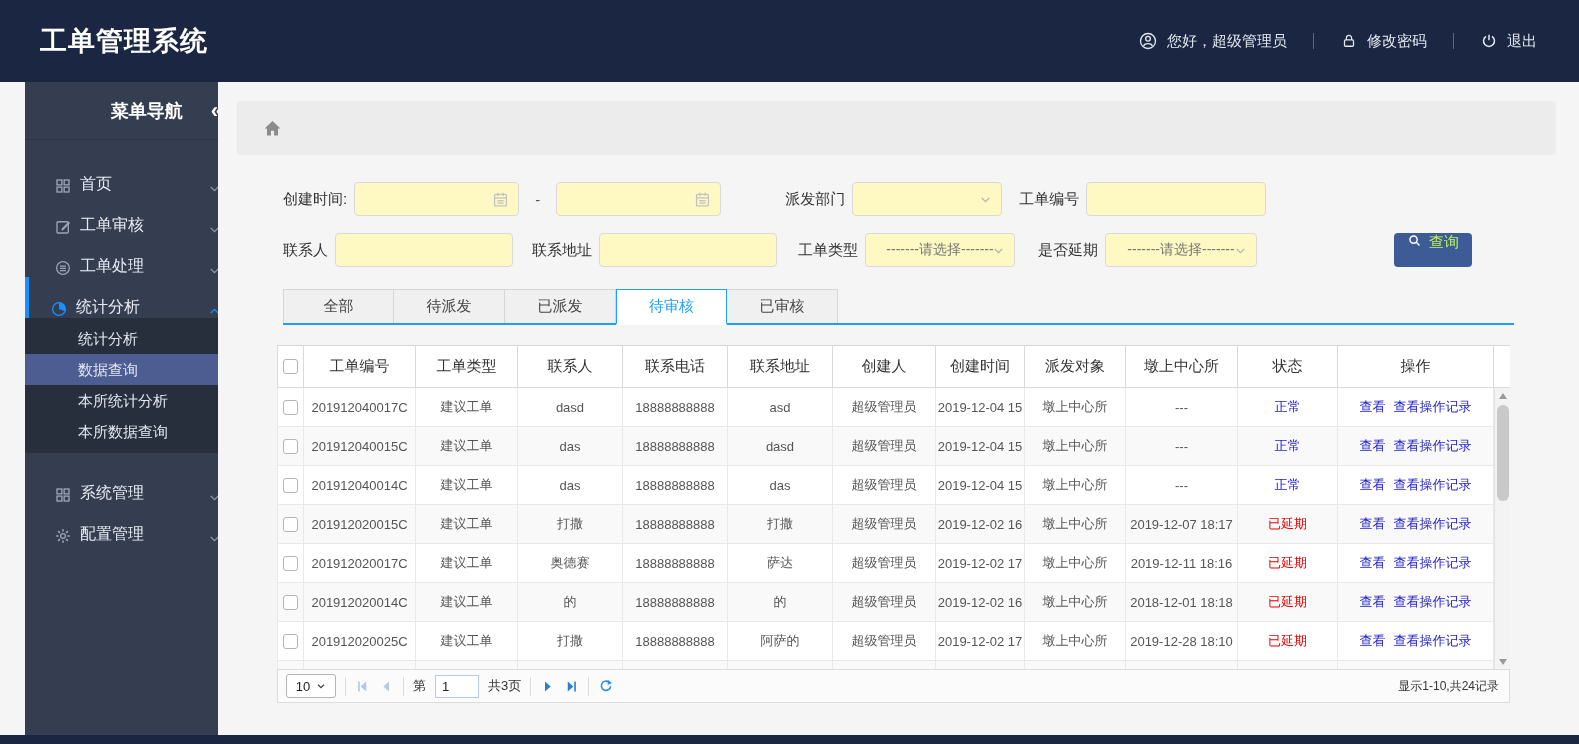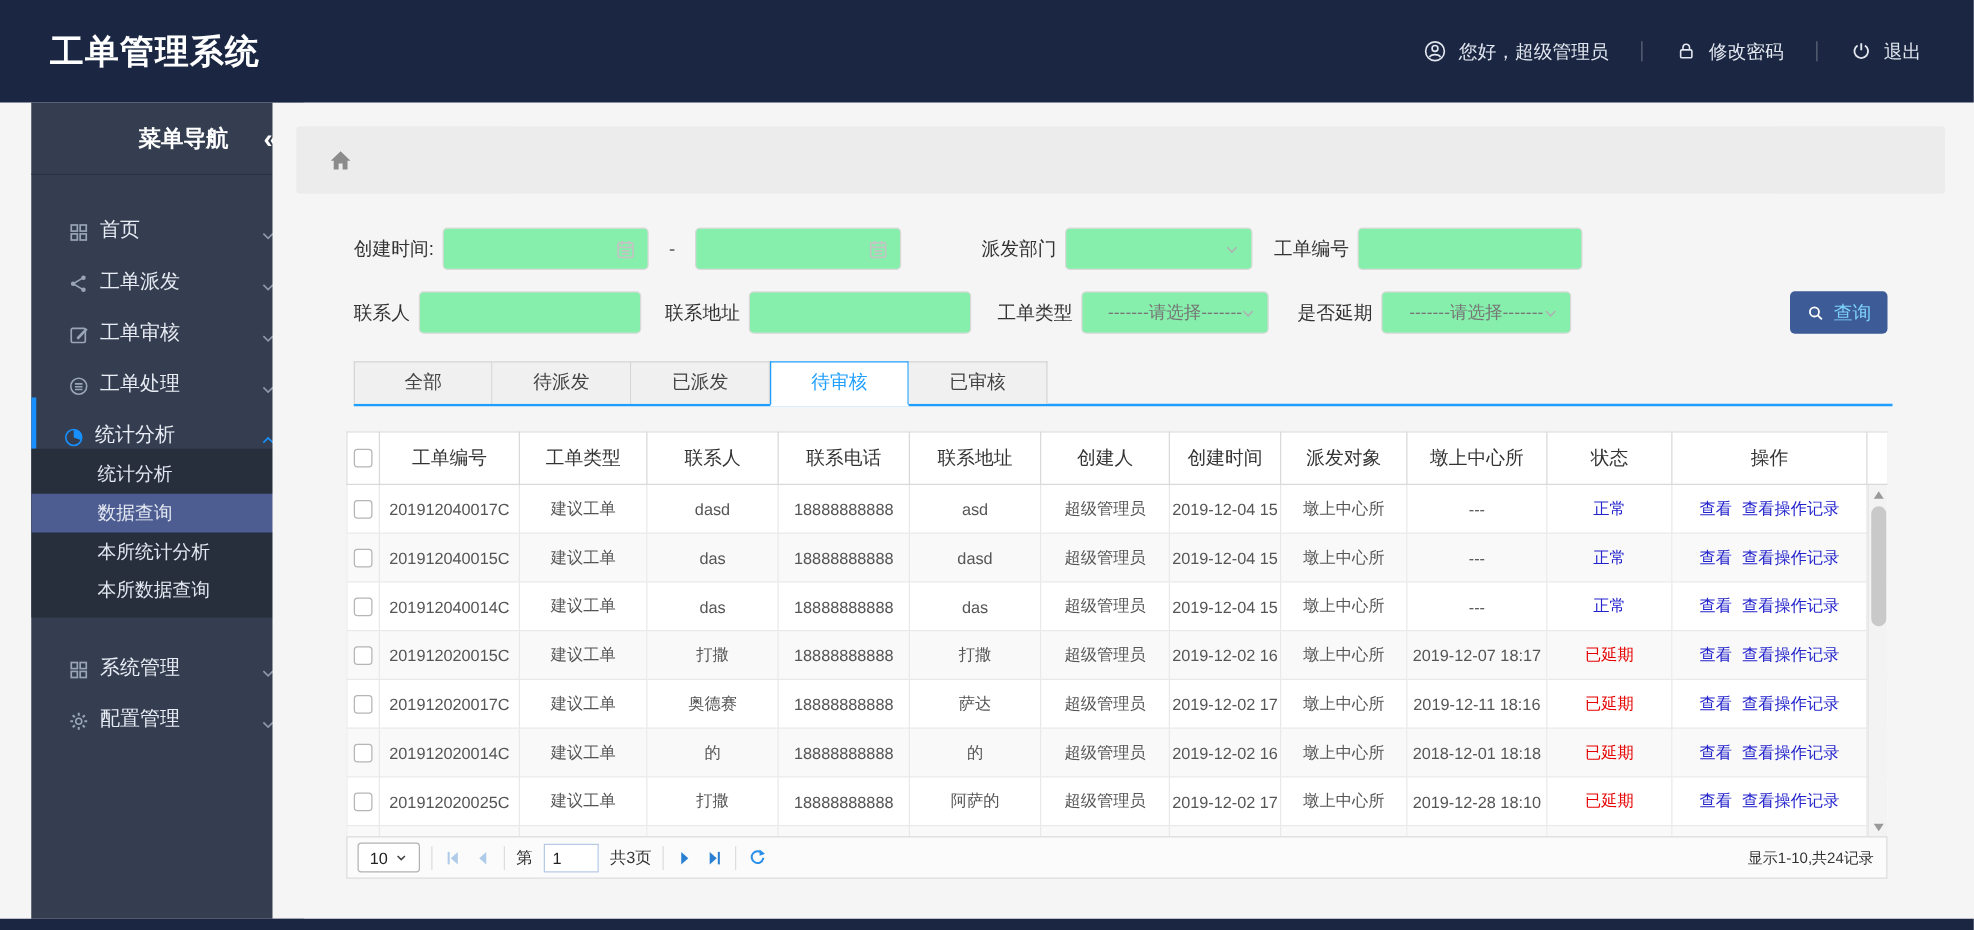--- a/index.html
+++ b/index.html
@@ -35,36 +35,36 @@
   .submenu { background:#272f3d; padding:5px 0 6px 0; margin-bottom:10px; }
   .submenu-item { height:31px; line-height:31px; padding-left:53px; font-size:15px;
     color:#e3e8f1; cursor:pointer; }
   .submenu-item.selected { background:#4d5d91; }
 
   
   .main { position:absolute; top:82px; left:218px; right:0; bottom:9px;
     background:#f5f5f6; overflow:hidden; }
   .breadcrumb { margin:19px 23px 0 19px; height:54px; background:#ececec;
     border-radius:3px; display:flex; align-items:center; padding-left:25px; }
-  .content { padding:27px 69px 0 59px; }
+  .content { padding:27px 107px 0 59px; }
 
   
   .frow { display:flex; align-items:center; margin:0 0 17px 6px; font-size:15px; color:#333; }
   .flabel { white-space:nowrap; margin-right:7px; }
-  .tbox { height:34px; background:#86efac; border:1px solid #d9d9d9; border-radius:4px;
+  .tbox { height:34px; background:#fef9c3; border:1px solid #d9d9d9; border-radius:4px;
     position:relative; display:flex; align-items:center; }
   .tbox input { border:none; outline:none; background:transparent; width:100%;
     height:100%; padding:0 10px; font-size:14px; font-family:inherit; }
   .date { width:165px; }
   .date .cal { position:absolute; right:8px; color:#c3c3c3; }
   .dsep { margin:0 16px; color:#555; }
   .sel { justify-content:center; cursor:pointer; color:#777; font-size:14px; }
   .sel .selchev { position:absolute; right:9px; color:#b0b0b0; }
-  .btn-search { margin-left:auto; width:78px; height:34px; background:#3d5b96; color:#7dd3fc;
-    border:none; border-radius:4px; font-size:15px; display:flex; align-items:center;
+  .btn-search { margin-left:auto; width:78px; height:34px; background:#3d5b96; color:#bef264;
+    border:none; border-radius:4px; font-size:15px; display:flex; 
     justify-content:center; gap:7px; cursor:pointer; font-family:inherit; }
 
   
   .tabs { margin:22px 0 0 6px; width:1231px; display:flex; border-bottom:2px solid #1e9fff; }
   .tab { width:111px; height:34px; line-height:32px; text-align:center; font-size:15px;
     color:#444; background:#f0f0f0; border:1px solid #d5d5d5; border-bottom:none;
     cursor:pointer; }
   .tab + .tab { border-left:none; }
   .tab.active { background:#fff; color:#1e9fff; border:1px solid #1e9fff; border-bottom:2px solid #fff;
     margin-bottom:-2px; height:36px; }
@@ -165,37 +165,20 @@
         </svg>
       </span>
       <span class="nlabel">首页</span>
       <span class="chev icon">
         <svg width="13" height="13" viewBox="0 0 24 24" fill="none" stroke="currentColor" stroke-width="2.4">
             <polyline points="5,9 12,16 19,9"></polyline>
           </svg>
       </span>
     </div>
 
-    <div class="nav-item">
-      <span class="nico icon">
-        <svg width="18" height="18" viewBox="0 0 24 24" fill="currentColor">
-          <circle cx="6" cy="12" r="2.4"></circle>
-            <circle cx="17" cy="5.5" r="2.4"></circle>
-            <circle cx="17" cy="18.5" r="2.4"></circle>
-          <line x1="6" y1="12" x2="17" y2="5.5" stroke="currentColor" stroke-width="1.6"></line>
-          <line x1="6" y1="12" x2="17" y2="18.5" stroke="currentColor" stroke-width="1.6"></line>
-        </svg>
-      </span>
-      <span class="nlabel">工单派发</span>
-      <span class="chev icon">
-        <svg width="13" height="13" viewBox="0 0 24 24" fill="none" stroke="currentColor" stroke-width="2.4">
-            <polyline points="5,9 12,16 19,9"></polyline>
-          </svg>
-      </span>
-    </div>
 
     <div class="nav-item">
       <span class="nico icon">
         <svg width="18" height="18" viewBox="0 0 24 24" fill="none" stroke="currentColor" stroke-width="1.8">
           <rect x="4" y="5" width="15" height="15" rx="1.5"></rect>
           <path d="M9.5 15 L19.5 4.5 L21.5 6.5 L11.5 17 Z" fill="currentColor" stroke="none"></path>
         </svg>
       </span>
       <span class="nlabel">工单审核</span>
       <span class="chev icon">

